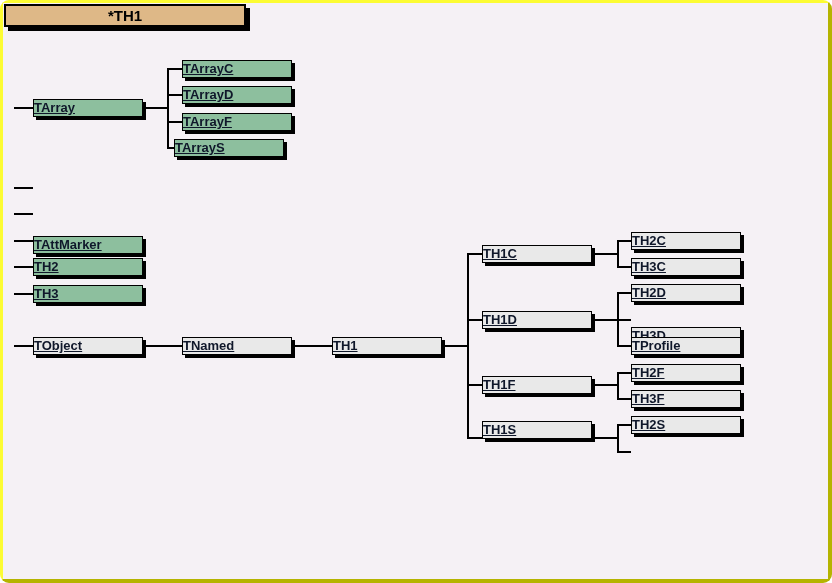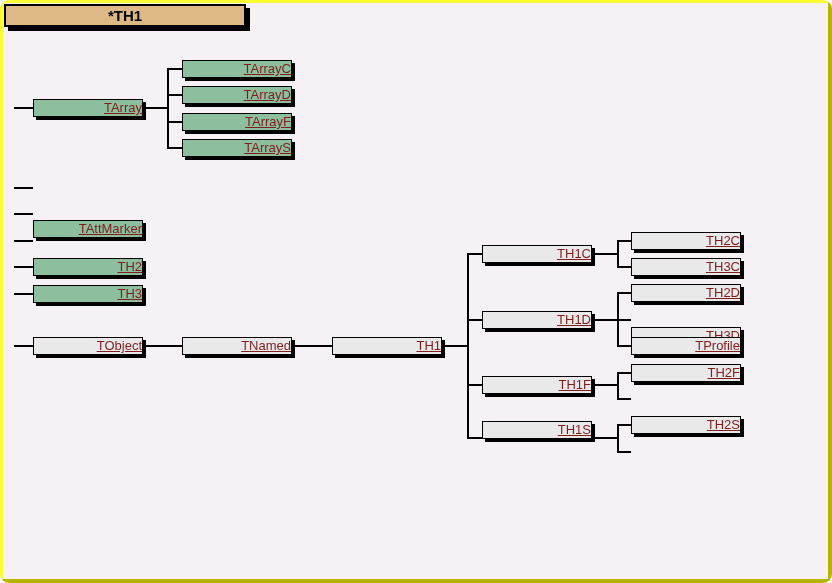--- a/index.html
+++ b/index.html
@@ -9,22 +9,22 @@
   *{box-sizing:border-box;}
   body{margin:0;background:#fff;font-family:"Liberation Sans",sans-serif;}
   .canvas{position:relative;width:832px;height:583px;background:var(--canvas-bg);overflow:hidden;border-radius:9px;}
   .frame{position:absolute;inset:0;border-style:solid;border-width:3px 4px 4px 3px;
          border-color:var(--frame-light) var(--frame-dark) var(--frame-dark) var(--frame-light);
          pointer-events:none;z-index:5;}
   .title-box{position:absolute;left:4px;top:4px;width:242px;height:23px;
     background:var(--title-fill);border:2px solid #000;box-shadow:4px 4px 0 #000;
     text-align:center;font-weight:bold;font-size:15px;line-height:19px;color:#000;z-index:2;}
   .node{position:absolute;width:110px;height:18px;background:var(--gray-fill);
-    border:1.5px solid #000;box-shadow:3px 3px 0 #000;text-align:right;
-    font-weight:normal;font-size:13px;line-height:15px;color:#7f1d1d;
+    border:1.5px solid #000;box-shadow:3px 3px 0 #000;text-align:left;
+    font-weight:bold;font-size:13px;line-height:15px;color:#0f172a;
     text-decoration:underline;cursor:pointer;z-index:2;}
   .node.green{background:var(--green-fill);}
   .hline{position:absolute;height:2px;background:var(--line);z-index:1;}
   .vline{position:absolute;width:2px;background:var(--line);z-index:1;}
 </style>
 </head>
 <body>
 
 <div class="canvas">
   <div class="frame"></div>
@@ -74,32 +74,33 @@
 
   <div class="hline" style="left:592px;top:437px;width:25px"></div>
   <div class="vline" style="left:617px;top:424px;height:29px"></div>
   <div class="hline" style="left:617px;top:424px;width:14px"></div>
   <div class="hline" style="left:617px;top:451px;width:14px"></div>
 
   <div class="node green" style="left:33px;top:99px">TArray</div>
   <div class="node green" style="left:182px;top:60px">TArrayC</div>
   <div class="node green" style="left:182px;top:86px">TArrayD</div>
   <div class="node green" style="left:182px;top:113px">TArrayF</div>
-  <div class="node green" style="left:182px;top:139px">TArrayS</div>
-  <div class="node green" style="left:33px;top:220px">TAttMarker</div>
+  <div class="node green" style="left:174px;top:139px">TArrayS</div>
+  <div class="node green" style="left:33px;top:236px">TAttMarker</div>
   <div class="node green" style="left:33px;top:258px">TH2</div>
   <div class="node green" style="left:33px;top:285px">TH3</div>
 
   <div class="node" style="left:33px;top:337px">TObject</div>
   <div class="node" style="left:182px;top:337px">TNamed</div>
   <div class="node" style="left:332px;top:337px">TH1</div>
   <div class="node" style="left:482px;top:245px">TH1C</div>
   <div class="node" style="left:482px;top:311px">TH1D</div>
   <div class="node" style="left:482px;top:376px">TH1F</div>
   <div class="node" style="left:482px;top:421px">TH1S</div>
   <div class="node" style="left:631px;top:232px">TH2C</div>
   <div class="node" style="left:631px;top:258px">TH3C</div>
   <div class="node" style="left:631px;top:284px">TH2D</div>
   <div class="node" style="left:631px;top:327px">TH3D</div>
   <div class="node" style="left:631px;top:337px">TProfile</div>
   <div class="node" style="left:631px;top:364px">TH2F</div>
+  <div class="node" style="left:631px;top:390px">TH3F</div>
   <div class="node" style="left:631px;top:416px">TH2S</div>
 </div>
 
 </body></html>

